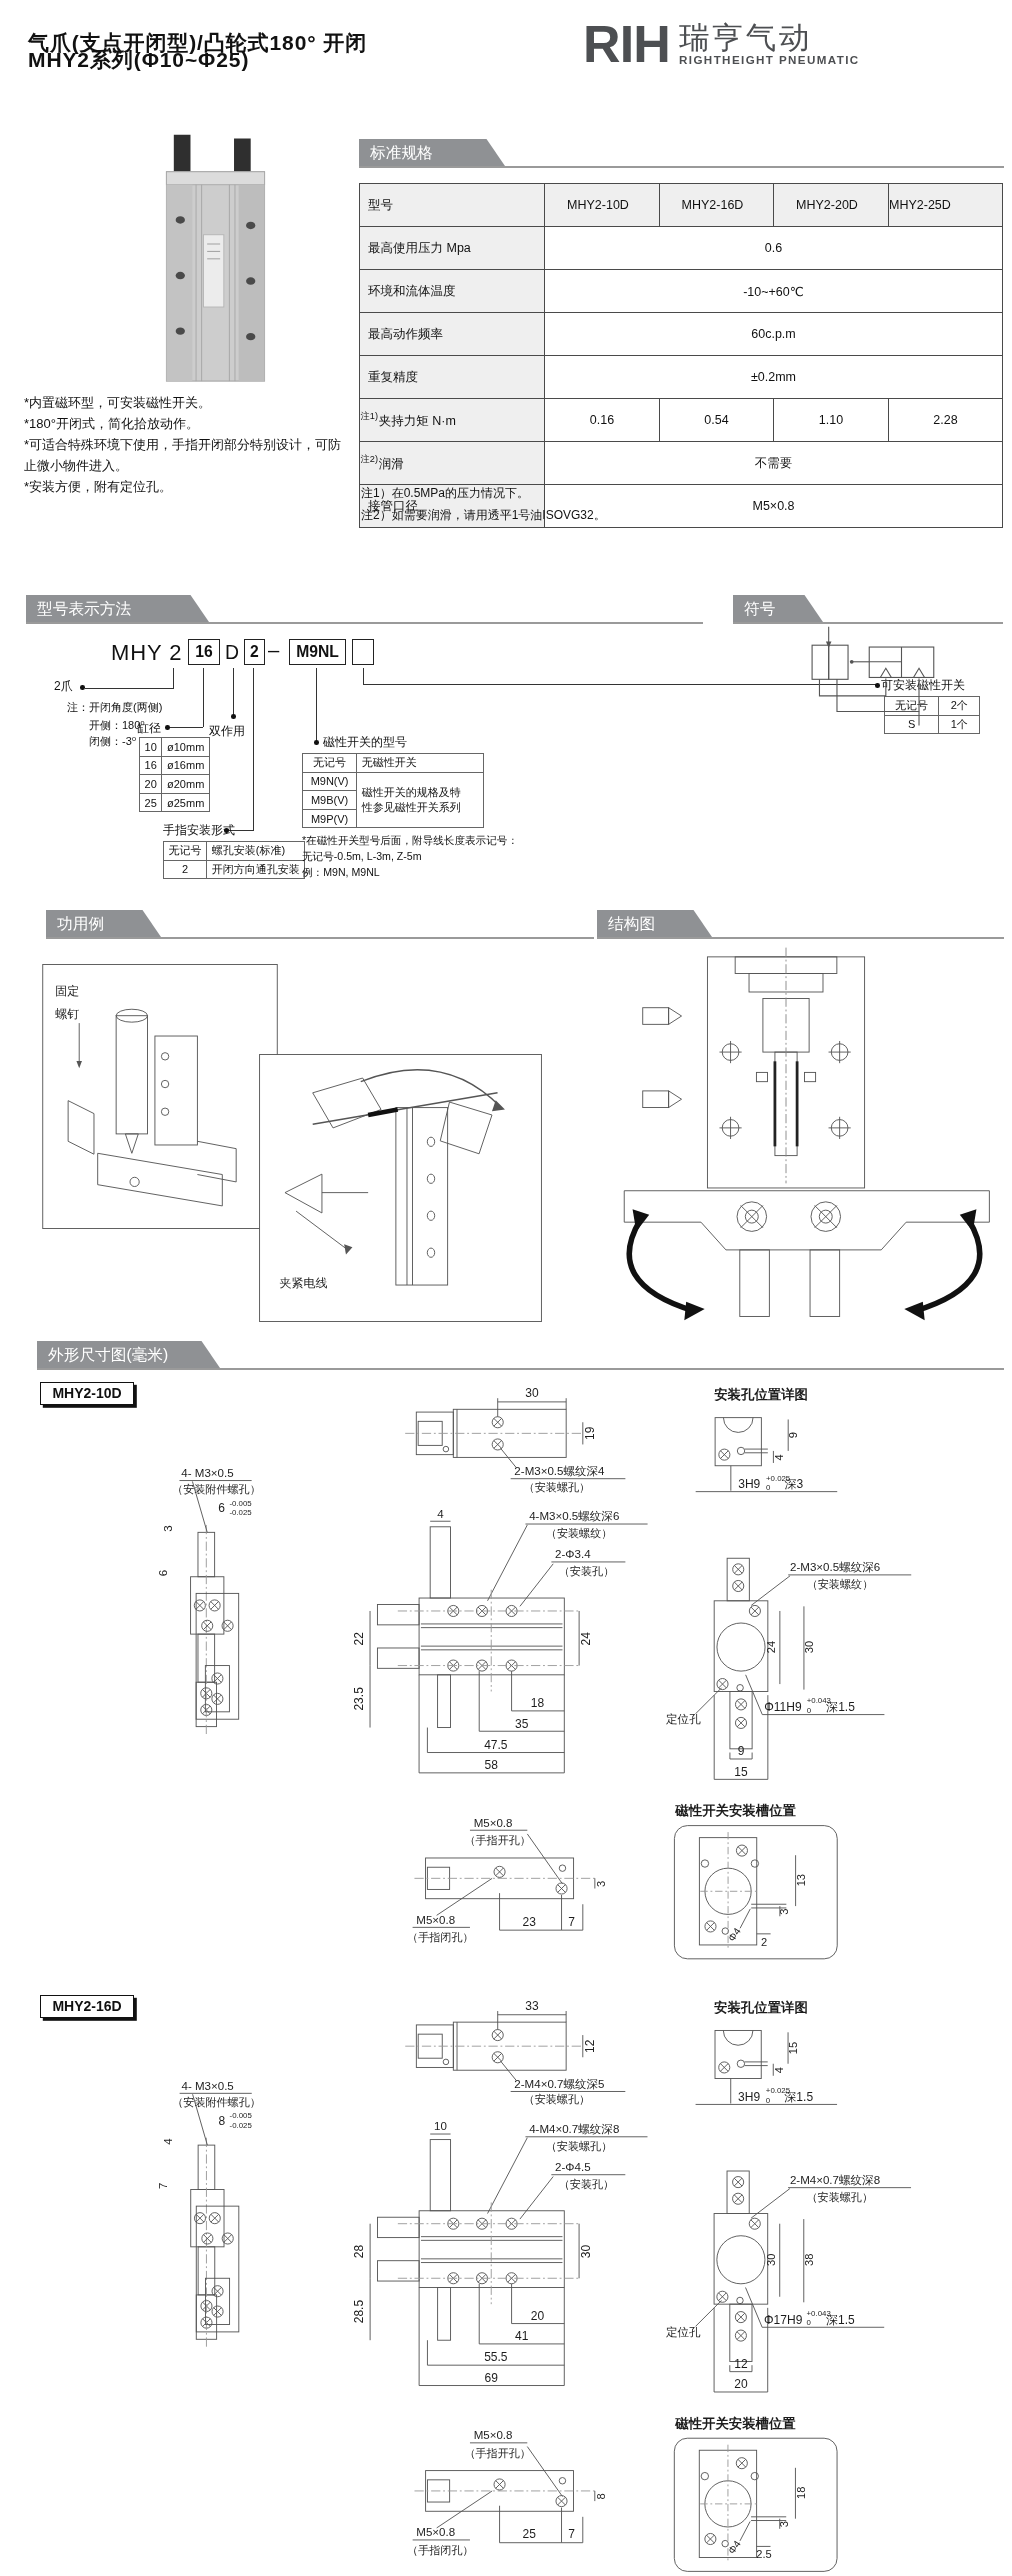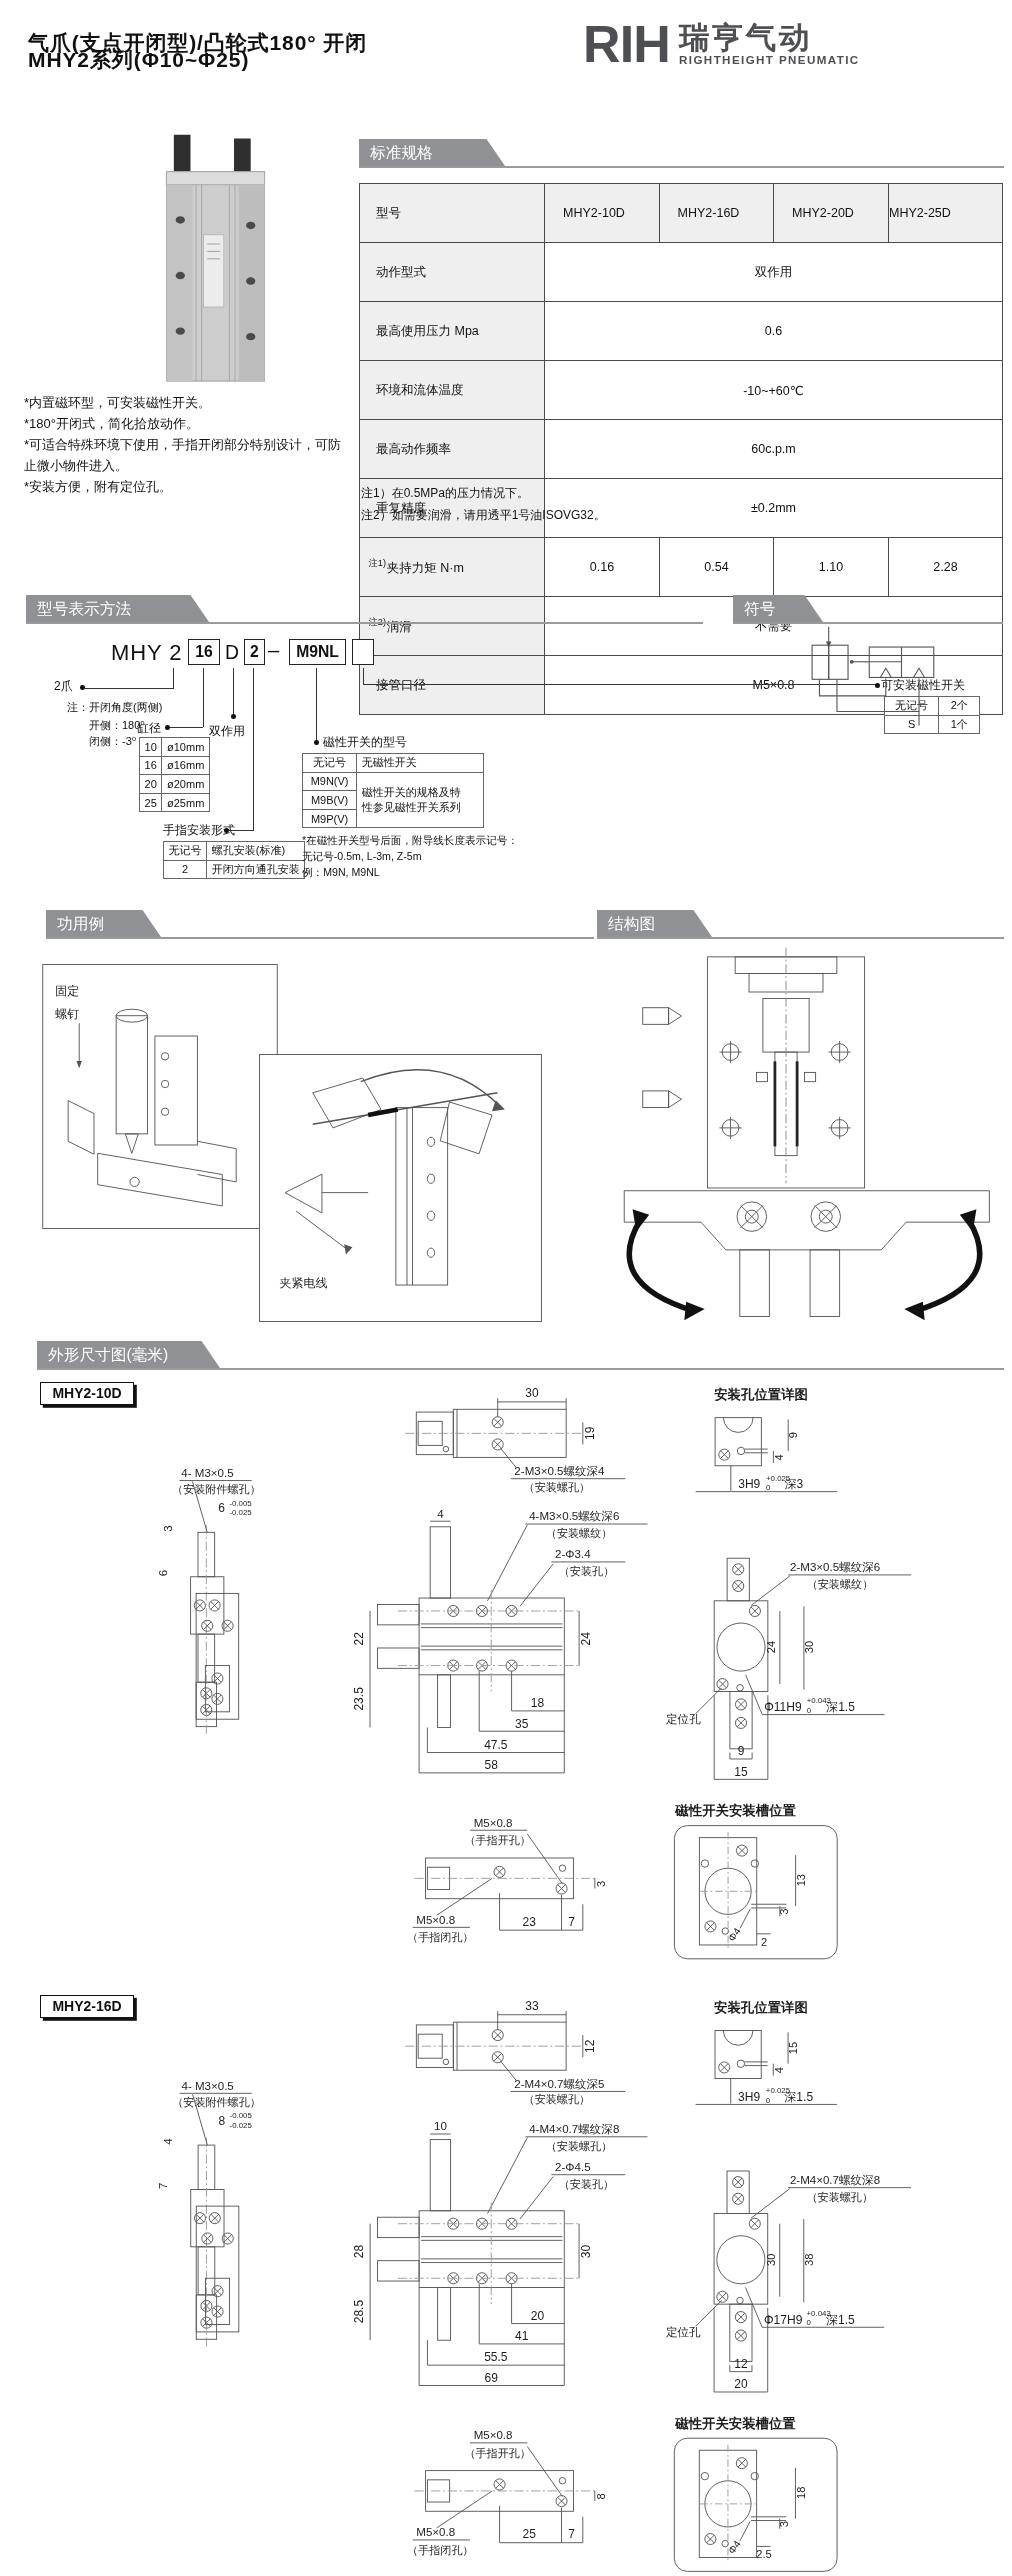--- a/index.html
+++ b/index.html
@@ -1,31 +1,31 @@
 <!DOCTYPE html>
 <html style="font-size:15px"><head>
 <meta charset="utf-8">
 <style>
   html,body{margin:0;padding:0;background:#fff}
   .page{position:relative;width:1013px;height:2576px;background:#fff;overflow:hidden;
         font-family:"Liberation Sans","DejaVu Sans",sans-serif;color:#111}
   .abs{position:absolute;white-space:nowrap}
   .title1{font-size:21px;font-weight:bold;letter-spacing:0.9px}
   .logo-rih{font-size:52px;font-weight:900;color:#4d4f52;letter-spacing:-0.9px;line-height:48px}
-  .logo-cn{font-size:30.5px;font-weight:700;color:#4d4f52;letter-spacing:2.8px;line-height:31px}
+  .logo-cn{font-size:30.5px;font-weight:400;color:#4d4f52;letter-spacing:2.8px;line-height:31px}
   .logo-en{font-size:11.6px;font-weight:bold;color:#4d4f52;letter-spacing:1.4px}
   .banner{position:absolute;height:27px;background:#8f9194;color:#fff;font-weight:normal;
           font-size:15.7px;line-height:27px;padding:0 24px 0 11px;
           clip-path:polygon(0 0,calc(100% - 18.5px) 0,100% 100%,0 100%)}
   .bline{position:absolute;height:1.8px;background:#9a9a9a}
   .mlabel{position:absolute;width:92px;height:21px;border:1.8px solid #111;box-shadow:2.8px 2.8px 0 #111;
           background:#fff;font-size:14px;font-weight:bold;text-align:center;line-height:21px}
   table.spec{position:absolute;left:359px;top:183px;border-collapse:collapse;table-layout:fixed;
              width:642px;font-size:12.5px;color:#111}
-  table.spec td{border:0.9px solid #4a4a4a;height:26px;padding:16px;overflow:hidden}
+  table.spec td{border:0.9px solid #4a4a4a;height:26px;padding:8px;overflow:hidden}
   .lab{background:#efefef;text-align:left;padding-left:13px}
   .val{text-align:center;background:#fff}
   .nt{font-size:9.2px;vertical-align:5.5px;margin-right:0.9px;margin-left:-7.4px}
   .note{font-size:12px}
   .feat{font-size:13px;line-height:1.62;white-space:normal}
   .codetext{position:absolute;font-size:22px;letter-spacing:0.9px;color:#111}
   .cbox{position:absolute;border:1.8px solid #222;text-align:center;font-size:15.7px;font-weight:600;
         color:#111;background:#fff}
   .vl{position:absolute;width:0.9px;background:#333}
   .hl{position:absolute;height:0.9px;background:#333}
@@ -110,24 +110,20 @@
         <col style="width:114px">
       </colgroup>
     <tbody>
         <tr>
       <td class="lab">型号</td>
       <td class="lab" style="text-align:center;padding-left:0">MHY2-10D</td>
       <td class="lab" style="text-align:center;padding-left:0">MHY2-16D</td>
       <td class="lab" style="text-align:center;padding-left:0">MHY2-20D</td>
       <td class="lab" style="padding-left:0">MHY2-25D</td>
     </tr>
-    <tr>
-          <td class="lab">动作型式</td>
-          <td class="val" colspan="4">双作用</td>
-        </tr>
     <tr>
           <td class="lab">最高使用压力  Mpa</td>
           <td class="val" colspan="4">0.6</td>
         </tr>
     <tr>
           <td class="lab">环境和流体温度</td>
           <td class="val" colspan="4">-10~+60℃</td>
         </tr>
     <tr>
           <td class="lab">最高动作频率</td>

